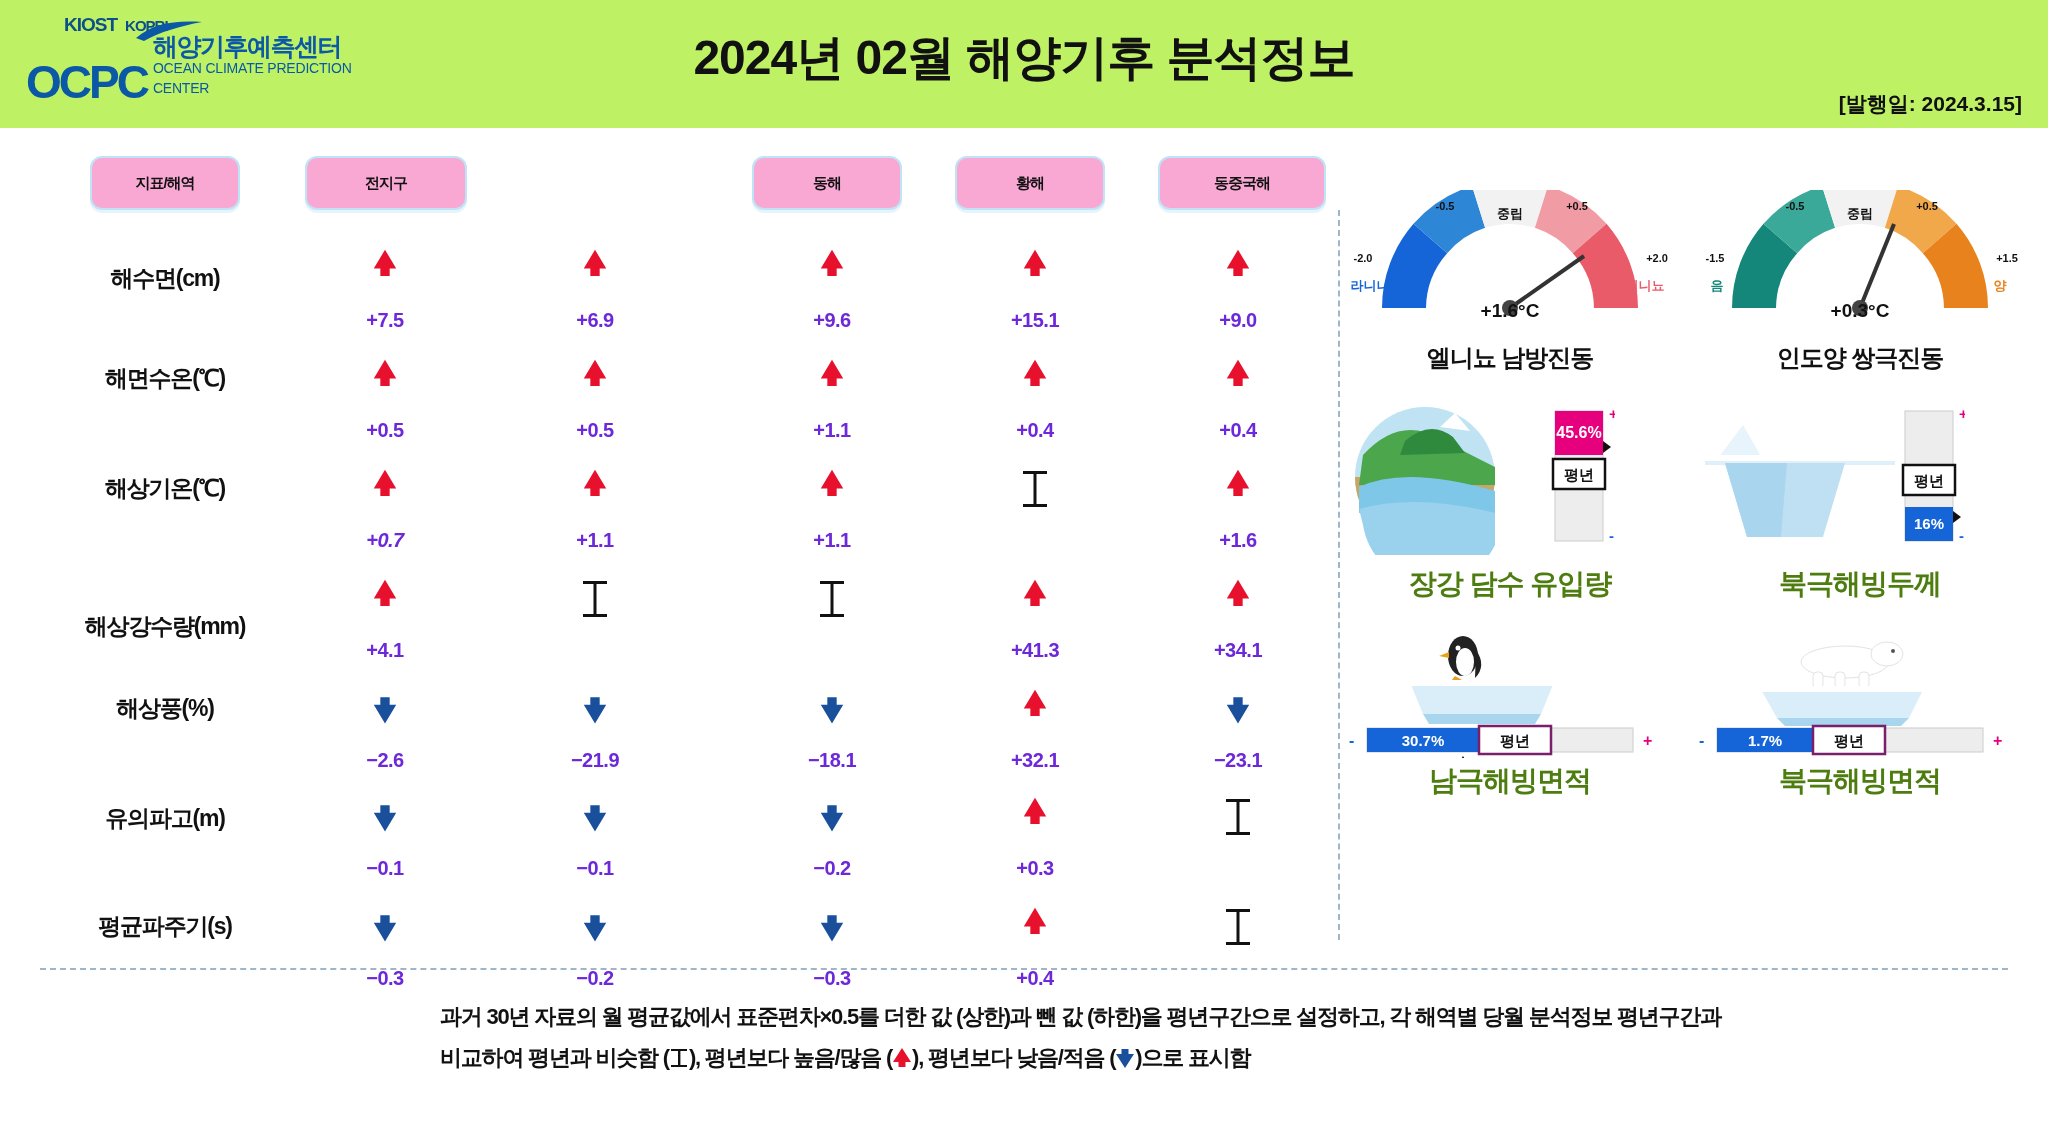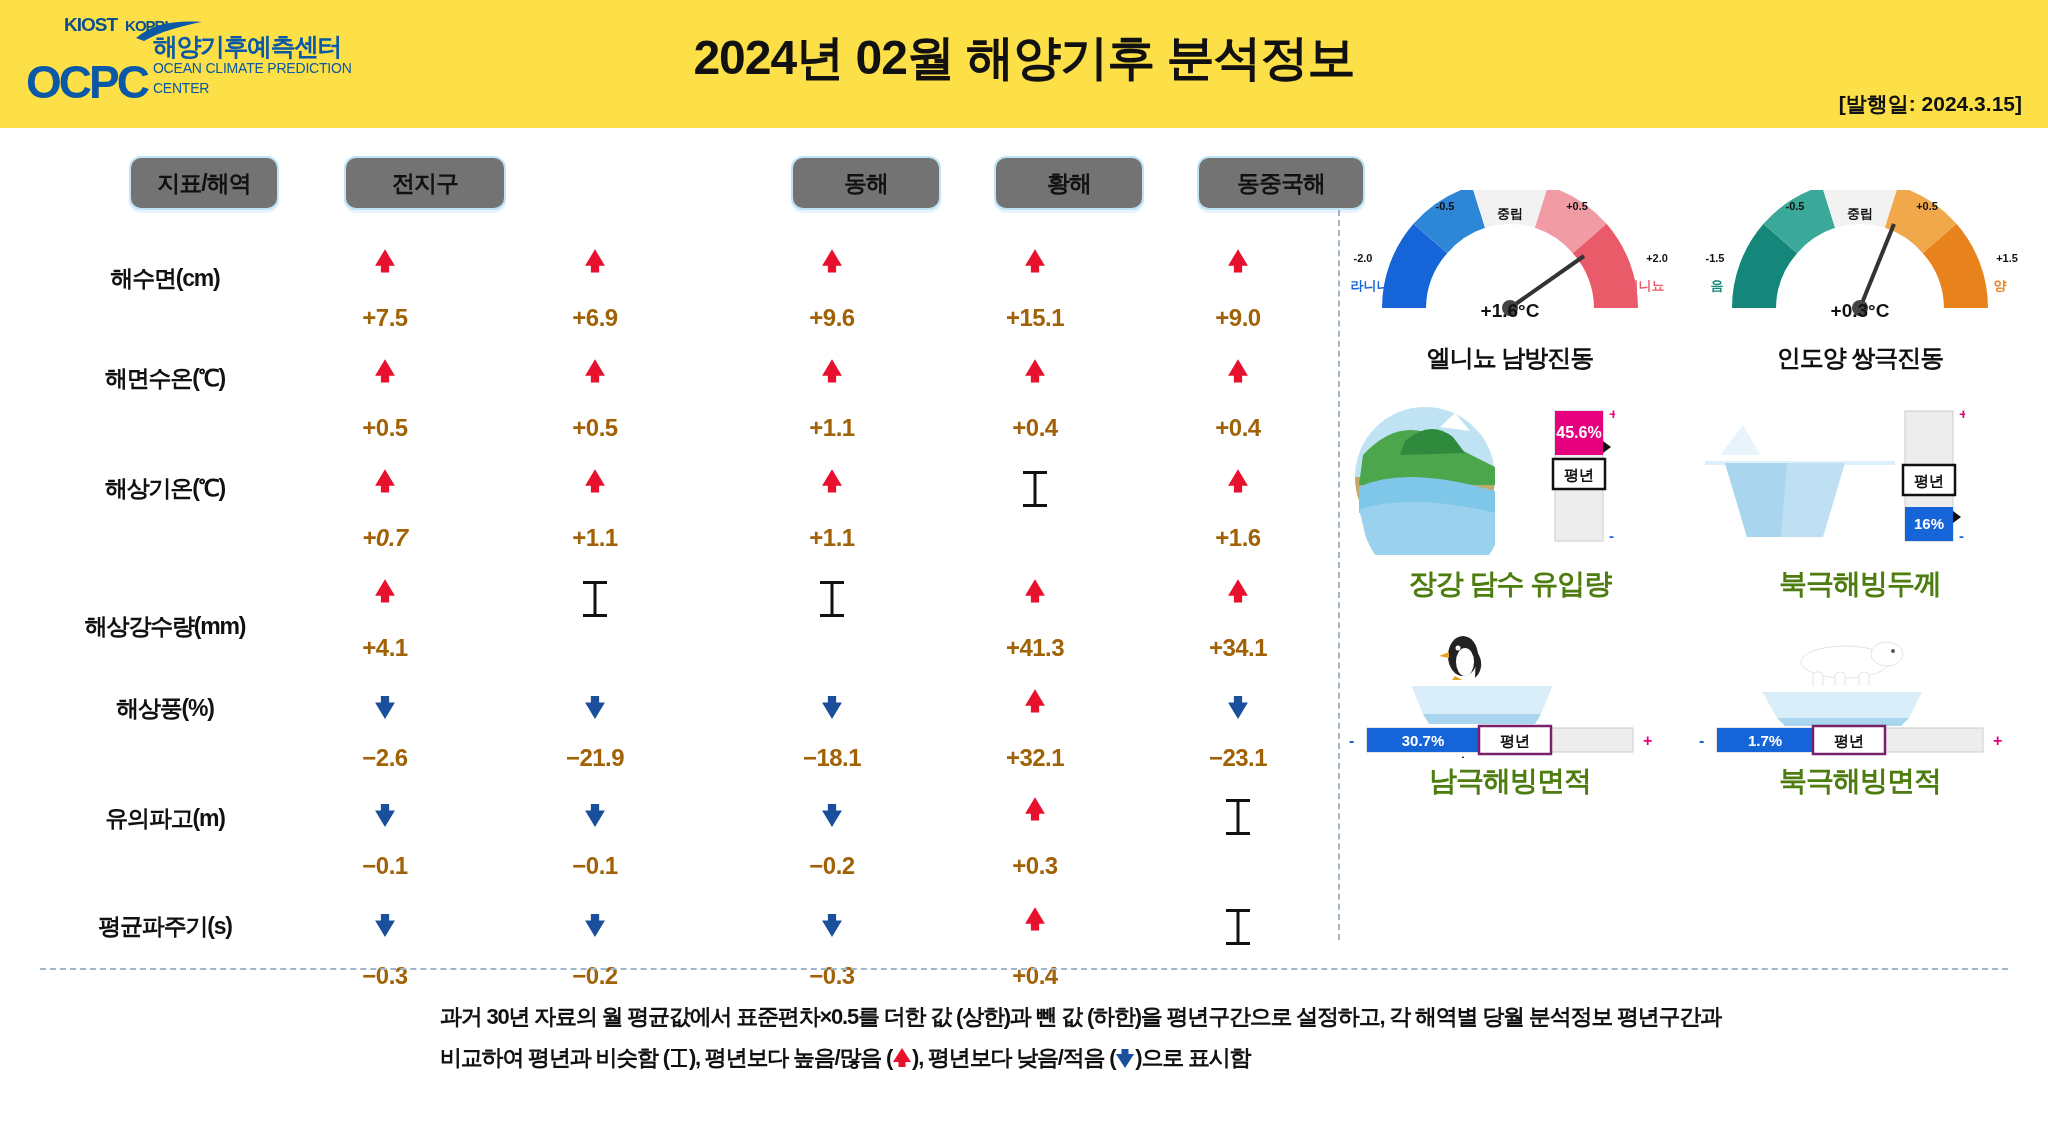--- a/index.html
+++ b/index.html
@@ -6,21 +6,21 @@
   body {
     width: 2048px; height: 1132px;
     font-family: "Liberation Sans", sans-serif;
     background: #ffffff;
     overflow: hidden;
     position: relative;
   }
   
   .header {
     position: absolute; left: 0; top: 0; width: 2048px; height: 128px;
-    background: #fde047;
+    background: #bef264;
   }
   .logo-wrap {
     position: absolute; left: 26px; top: 14px; width: 350px; height: 92px;
   }
   .logo-top { display: flex; align-items: center; gap: 8px; margin-left: 38px;}
   .logo-kiost {
     font-size: 19px; font-weight: bold; color: #0d4f8b; letter-spacing: -1px;
   }
   .logo-kopri {
     font-size: 15px; font-weight: bold; color: #0d4f8b; letter-spacing: -1px;
@@ -47,36 +47,35 @@
   }
   .pubdate {
     position: absolute; right: 26px; top: 90px;
     font-size: 21px; font-weight: bold; color: #111;
   }
   
   .table-area { position: absolute; left: 0; top: 128px; width: 1340px; height: 840px; }
   .col-head {
     position: absolute; height: 54px;
     border: 2.5px solid #bfe3f7; border-radius: 12px;
-    background: #737373; display: flex; align-items: center; justify-content: center;
-    font-size: 23px; font-weight: bold; color: #111; letter-spacing: -1px;
+    background: #f9a8d4; display: flex; align-items: center; justify-content: center;
+    font-size: 15px; font-weight: bold; color: #111; letter-spacing: -1px;
     box-shadow: 0 3px 0 #e8f4fc;
-    margin-left: 39px;
   }
   .row-label {
     position: absolute; width: 210px; height: 40px;
     display: flex; align-items: center; justify-content: center;
     font-size: 23px; font-weight: bold; color: #111; letter-spacing: -1.2px;
   }
   .cell {
     position: absolute; width: 150px; height: 86px;
     display: flex; flex-direction: column; align-items: center; justify-content: flex-start;
   }
   .cell .val {
-    font-size: 24px; font-weight: bold; color: #a16207; margin-top: 20px;
+    font-size: 20px; font-weight: bold; color: #6d28d9; margin-top: 20px;
     letter-spacing: -0.5px;
   }
   
   .vdivider {
     position: absolute; left: 1338px; top: 210px; width: 0; height: 730px;
     border-left: 2px dashed #9fb6c9;
   }
   .hdivider {
     position: absolute; left: 40px; top: 968px; width: 1968px; height: 0;
     border-top: 2px dashed #9fb6c9;

